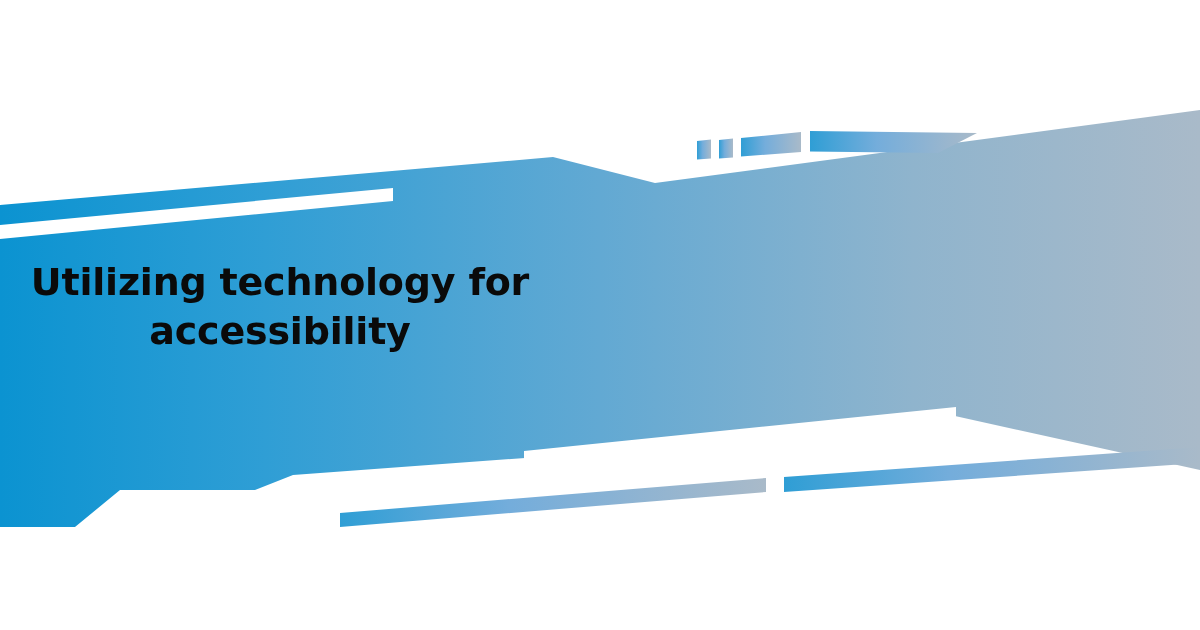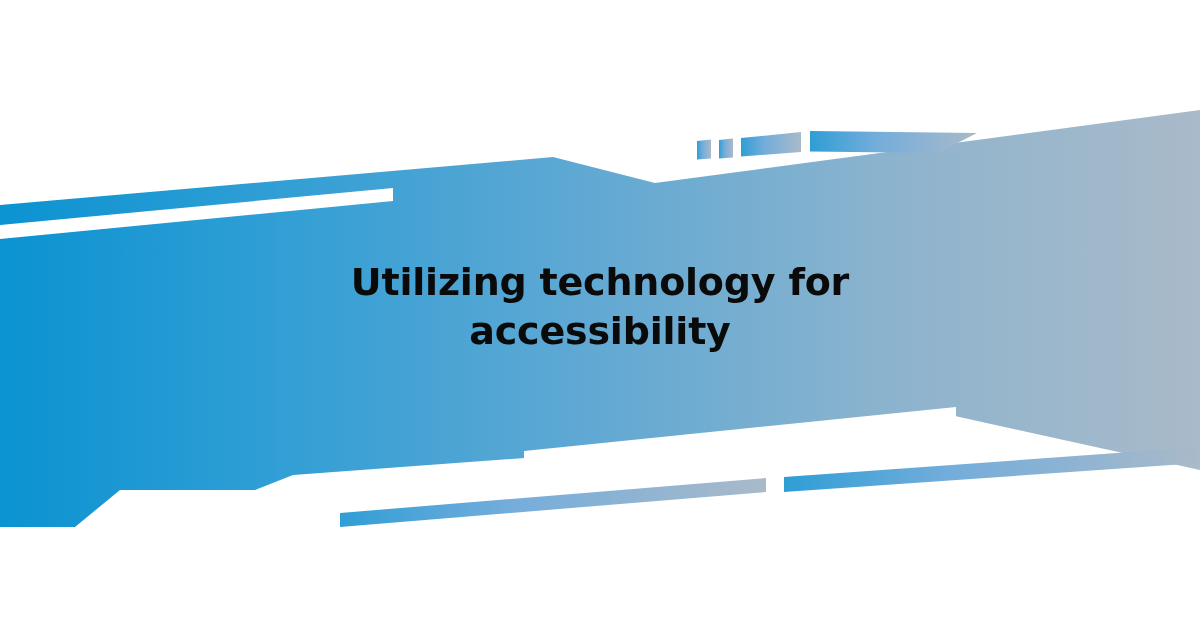--- a/index.html
+++ b/index.html
@@ -26,21 +26,21 @@
     display: block;
   }
   #headline {
     position: absolute;
     left: 0;
     top: 0;
     width: 1200px;
     height: 630px;
     display: flex;
     align-items: center;
-    justify-content: center;
+    justify-content: flex-start;
     pointer-events: none;
   }
   #headline-text {
     width: 560px;
     text-align: center;
     font-family: "DejaVu Sans", "Liberation Sans", sans-serif;
     font-weight: 700;
     font-size: 38px;
     line-height: 1.30;
     letter-spacing: -0.2px;

